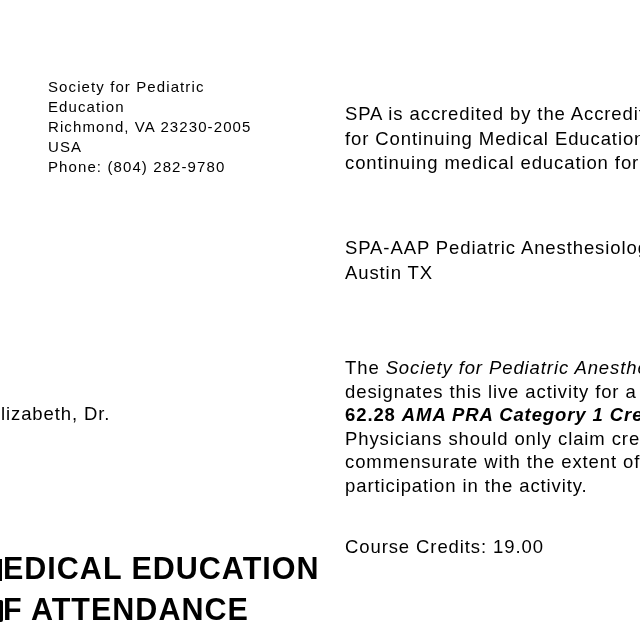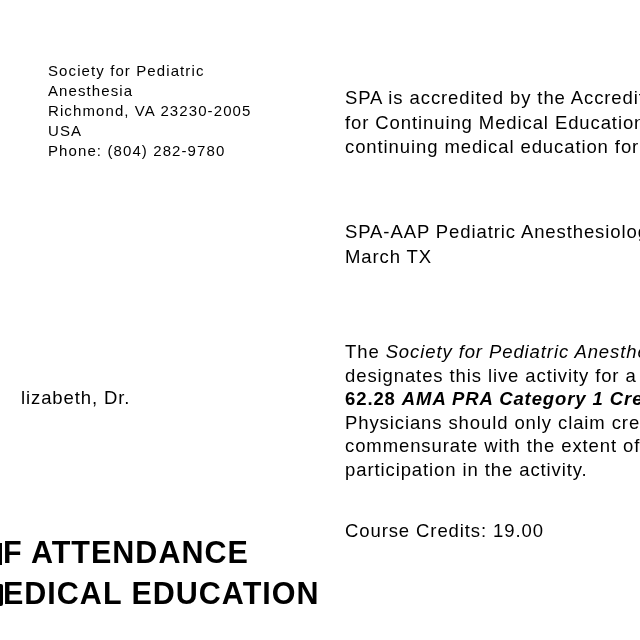--- a/index.html
+++ b/index.html
@@ -5,21 +5,21 @@
   html, body {
     margin: 0;
     padding: 0;
     width: 640px;
     height: 640px;
     overflow: hidden;
     background: #ffffff;
     font-family: "Liberation Sans", "DejaVu Sans", sans-serif;
     color: #000000;
   }
-  .abs { position: absolute; }
+  .abs { position: absolute; margin-top: 16px; }
   #page {
     position: relative;
     width: 640px;
     height: 640px;
     background: #ffffff;
     overflow: hidden;
   }
   
   .address-block {
     left: 48px;
@@ -46,21 +46,20 @@
   .bd  { font-weight: bold; }
   .bdi { font-weight: bold; font-style: italic; }
   
   .attendee {
     left: 1px;
     top: 387px;
     font-size: 18.5px;
     letter-spacing: 0.9px;
     line-height: 21px;
     white-space: nowrap;
-    padding-left: 20px;
   }
   
   .cert-title {
     left: 3px;
     top: 532px;
     font-size: 30.5px;
     font-weight: bold;
     letter-spacing: 1px;
     line-height: 41px;
     white-space: nowrap;
@@ -72,51 +71,51 @@
   .frag-m { left: 0; top: 543px; width: 2px; height: 22px; }
   .frag-o { left: 0; top: 584px; width: 3px; height: 22px; border-radius: 0 2px 2px 0; }
 </style>
 </head>
 <body>
 
 <div id="page">
 
   <div class="abs address-block">
     <div class="ln">Society for Pediatric</div>
-    <div class="ln">Anesthesia</div>
+    <div class="ln">Education</div>
     <div class="ln">Richmond, VA 23230-2005</div>
     <div class="ln">USA</div>
     <div class="ln">Phone: (804) 282-9780</div>
   </div>
 
   <div class="abs right-col accreditation">
     <div class="ln">SPA is accredited by the Accreditation</div>
     <div class="ln">for Continuing Medical Education (ACC</div>
     <div class="ln">continuing medical education for phys</div>
   </div>
 
   <div class="abs right-col event-block">
     <div class="ln">SPA-AAP Pediatric Anesthesiology</div>
-    <div class="ln">March TX</div>
+    <div class="ln">Austin TX</div>
   </div>
 
   <div class="abs right-col designation">
     <div class="ln"><span>The </span><span class="it">Society for Pediatric Anesthesia</span></div>
     <div class="ln">designates this live activity for a max</div>
     <div class="ln"><span class="bd">62.28 </span><span class="bdi">AMA PRA Category 1 Cred</span></div>
     <div class="ln">Physicians should only claim credit</div>
     <div class="ln">commensurate with the extent of t</div>
     <div class="ln">participation in the activity.</div>
   </div>
 
   <div class="abs attendee">lizabeth, Dr.</div>
 
   <div class="abs cert-title">
+    <div class="ln">EDICAL EDUCATION</div>
     <div class="ln">F ATTENDANCE</div>
-    <div class="ln">EDICAL EDUCATION</div>
   </div>
 
   <div class="abs frag frag-m"></div>
   <div class="abs frag frag-o"></div>
 
   <div class="abs right-col credits-block">
     <div class="ln">Course Credits: 19.00</div>
   </div>
 
 </div>

